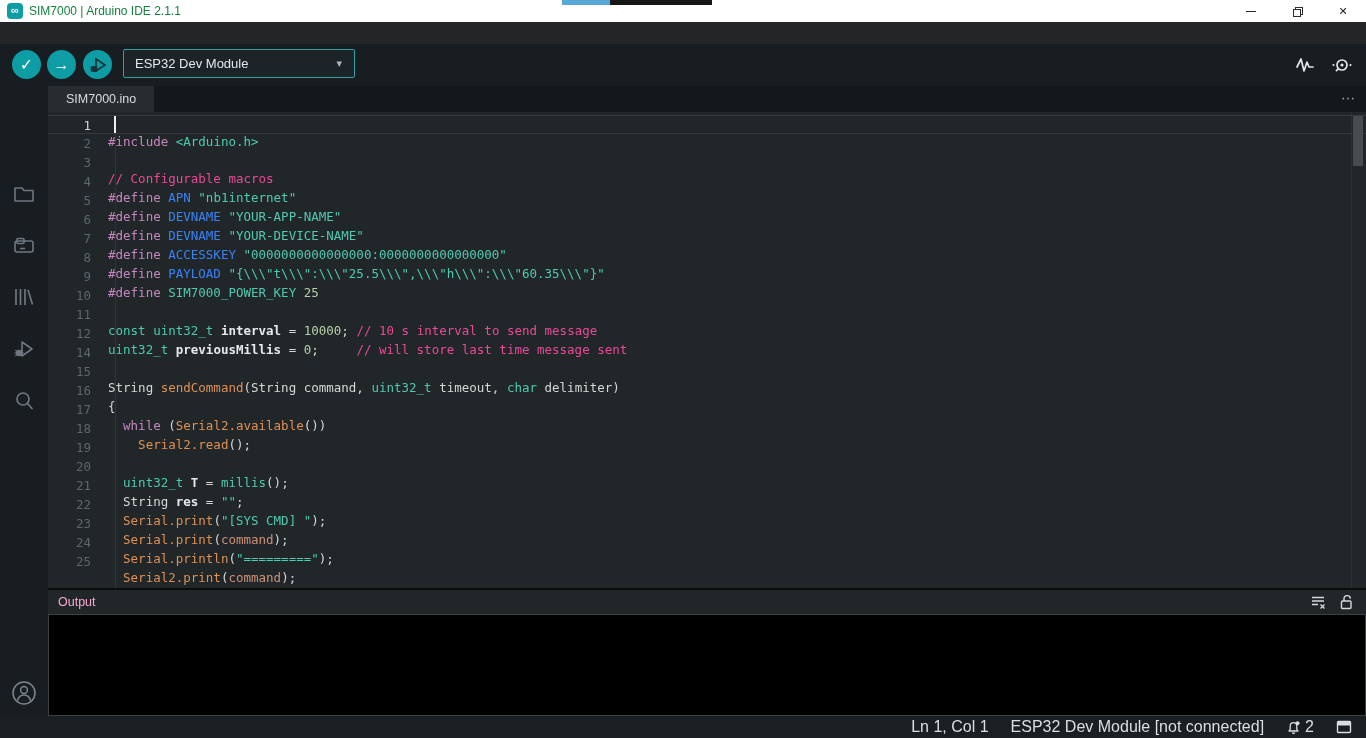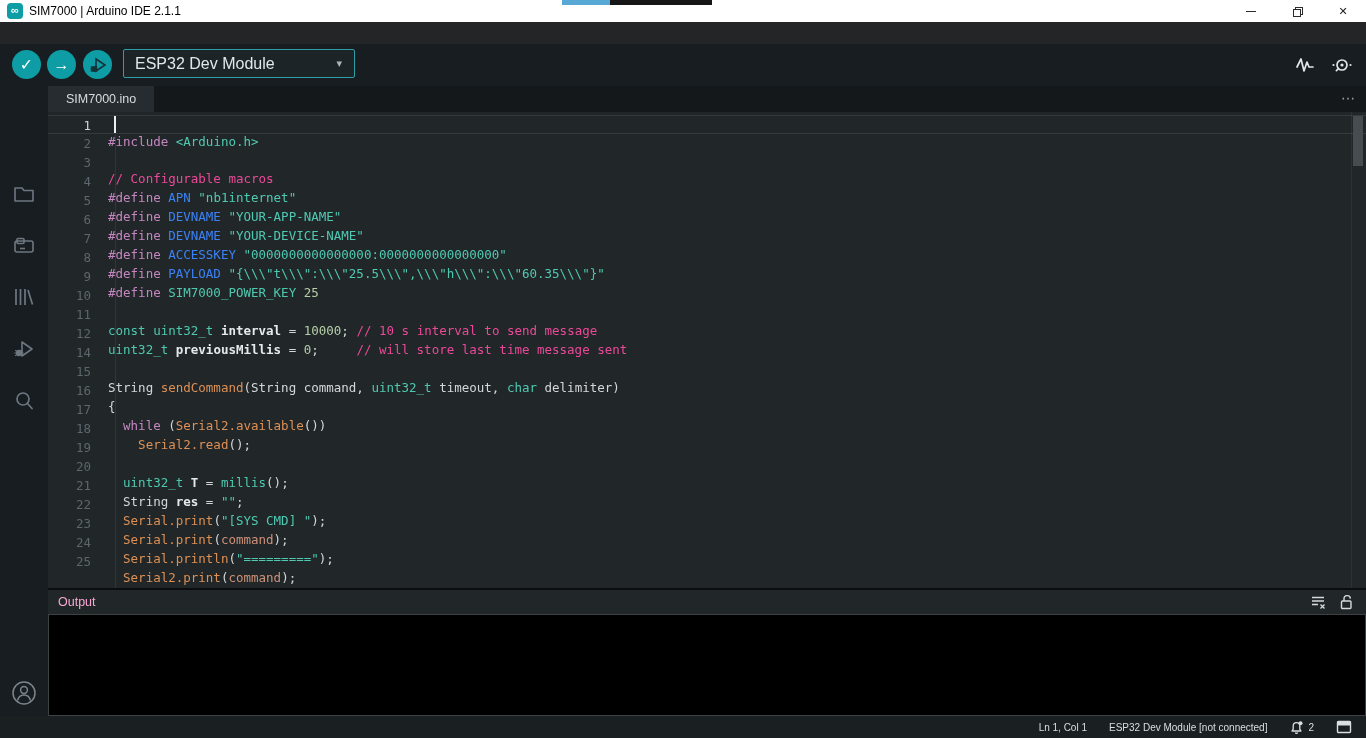--- a/index.html
+++ b/index.html
@@ -5,21 +5,21 @@
   html,body{margin:0;padding:0;}
   body{
     width:1366px;height:738px;position:relative;overflow:hidden;
     background:#171d21;font-family:"Liberation Sans",sans-serif;
     -webkit-font-smoothing:antialiased;
   }
   
   .titlebar{position:absolute;left:0;top:0;width:1366px;height:22px;background:#ffffff;}
   .logo{position:absolute;left:7px;top:3px;width:16px;height:16px;border-radius:4px;
         background:#0e9ca5;color:#fff;font-size:11px;line-height:15px;text-align:center;font-weight:bold;}
-  .wtitle{position:absolute;left:29px;top:0;height:22px;line-height:22px;font-size:12px;color:#000000;}
+  .wtitle{position:absolute;left:29px;top:0;height:22px;line-height:22px;font-size:12px;color:#15803d;}
   .topstrip{position:absolute;left:562px;top:0;width:150px;height:5px;background:#161616;}
   .topstrip .blue{position:absolute;left:0;top:0;width:48px;height:5px;background:#57a8d4;}
   .wincontrols{position:absolute;right:0;top:0;height:22px;display:flex;}
   .wbtn{width:46px;height:22px;display:flex;align-items:center;justify-content:center;color:#2b2b2b;}
   .min-glyph{width:10px;height:1px;background:#2b2b2b;display:block;}
   .restore-glyph{position:relative;width:8px;height:8px;}
   .restore-glyph .b1{position:absolute;left:0;top:2px;width:6px;height:6px;border:1px solid #2b2b2b;background:#fff;}
   .restore-glyph .b2{position:absolute;left:2px;top:0;width:6px;height:6px;border:1px solid #2b2b2b;}
   .close-glyph{font-size:11px;line-height:11px;color:#1d1d1d;}
   
@@ -29,21 +29,21 @@
   
   .toolbar{position:absolute;left:0;top:44px;width:1366px;height:42px;background:#171d21;}
   .tbtn{position:absolute;top:6px;width:29px;height:29px;border-radius:50%;background:#0e9ca5;
         border:none;padding:0;display:flex;align-items:center;justify-content:center;
         color:#ffffff;font-size:16px;cursor:default;}
   .tbtn.verify{left:12px;}
   .tbtn.upload{left:47px;}
   .tbtn.debug{left:83px;}
   .board-select{position:absolute;left:123px;top:5px;width:232px;height:29px;box-sizing:border-box;
         background:#1c2427;border:1px solid #2f9ea6;border-radius:2px;display:flex;align-items:center;}
-  .board-select .val{color:#e3e7e9;font-size:16px;padding-left:11px;flex:1;}
+  .board-select .val{color:#e3e7e9;font-size:13px;padding-left:11px;flex:1;}
   .board-select .caret{color:#aeb4b8;font-size:11px;padding-right:12px;}
   .toolbar-right{position:absolute;right:12px;top:0;height:42px;display:flex;align-items:center;gap:14px;}
   .toolbar-right svg{display:block;}
   
   .activitybar{position:absolute;left:0;top:86px;width:48px;height:630px;background:#171d21;}
   .act-icon{position:absolute;left:0;width:48px;display:flex;justify-content:center;color:#6e7780;}
   .act-icon svg{display:block;}
   .account{color:#7d858c;}
   
   .tabbar{position:absolute;left:48px;top:86px;width:1318px;height:26px;background:#14181b;}
@@ -72,21 +72,21 @@
   
   .output-header{position:absolute;left:48px;top:588px;width:1318px;height:26px;background:#212729;
         border-top:2px solid #0b0d0e;box-sizing:border-box;display:flex;align-items:center;}
   .output-title{color:#f9a8d4;font-size:12.5px;padding-left:10px;flex:1;}
   .output-icons{display:flex;align-items:center;gap:12px;padding-right:12px;color:#d6dadc;}
   .output-box{position:absolute;left:48px;top:614px;width:1318px;height:102px;background:#000000;
         border:1px solid #3c4244;box-sizing:border-box;}
   
   .statusbar{position:absolute;left:0;top:716px;width:1366px;height:22px;background:#1a1f22;
         display:flex;align-items:center;justify-content:flex-end;gap:22px;padding-right:14px;
-        box-sizing:border-box;color:#dbdfe1;font-size:10px;}
+        box-sizing:border-box;color:#dbdfe1;font-size:16px;}
   .notif{display:flex;align-items:center;gap:4px;}
   .panel-toggle{display:flex;align-items:center;}
 </style>
 </head>
 <body>
 
 <div class="titlebar">
   <span class="logo">∞</span>
   <span class="wtitle">SIM7000 | Arduino IDE 2.1.1</span>
   <div class="topstrip">

